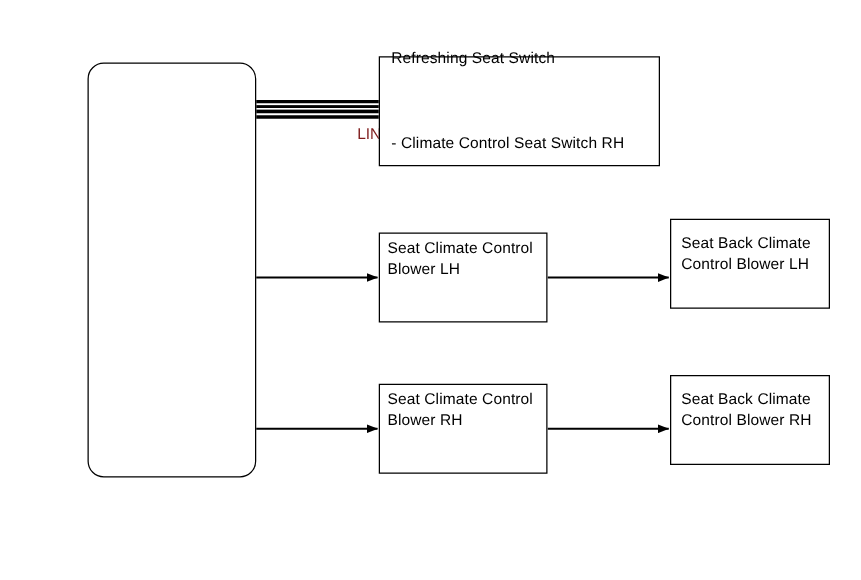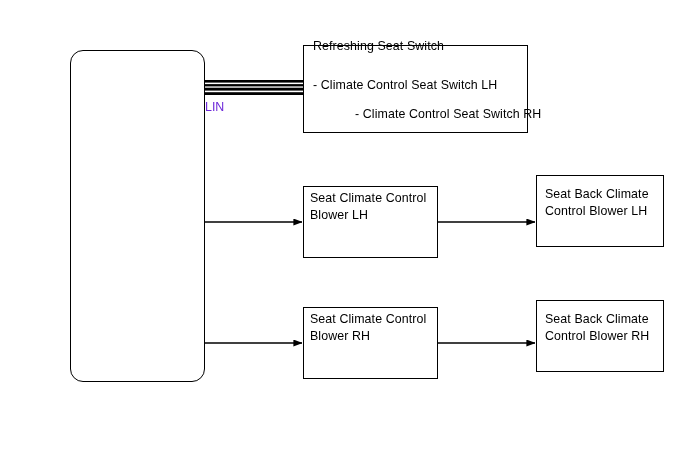--- a/index.html
+++ b/index.html
@@ -57,21 +57,20 @@
   }
   #switch-item-0 {
     left: 313px;
     top: 77px;
     width: 214px;
   }
   #switch-item-1 {
     left: 313px;
     top: 106px;
     width: 214px;
-    margin-left: 42px;
   }
   #blower-lh-box {
     left: 303px;
     top: 186px;
     width: 135px;
     height: 72px;
   }
   #blower-lh-label {
     left: 310px;
     top: 190px;
@@ -116,24 +115,24 @@
     top: 0;
     width: 689px;
     height: 464px;
     pointer-events: none;
   }
   #lin-label {
     position: absolute;
     left: 205px;
     top: 99px;
     width: 100px;
-    text-align: left;
+    text-align: right;
     font-size: 12.4px;
     line-height: 16px;
-    color: #6d28d9;
+    color: #7f1d1d;
   }
 </style>
 </head>
 <body>
 
 <div id="canvas">
 
   <svg id="edges" viewBox="0 0 689 464" width="689" height="464" xmlns="http://www.w3.org/2000/svg">
     <defs>
       <marker id="arrowhead" markerWidth="9" markerHeight="7" refX="8.6" refY="3.5" orient="auto" markerUnits="userSpaceOnUse">
@@ -156,21 +155,20 @@
 
     <line x1="438" y1="343" x2="535" y2="343" stroke="#000000" stroke-width="1.7" marker-end="url(#arrowhead)"></line>
   </svg>
 
   <div class="node" id="amp-box"></div>
 
   <div id="lin-label">LIN</div>
 
   <div class="node" id="switch-box"></div>
   <div class="node-text" id="switch-title">Refreshing Seat Switch</div>
-  <div class="node-text" id="switch-item-0">- Climate Control Seat Switch LH</div>
   <div class="node-text" id="switch-item-1">- Climate Control Seat Switch RH</div>
 
   <div class="node" id="blower-lh-box"></div>
   <div class="node-text" id="blower-lh-label">Seat Climate Control
 Blower LH</div>
 
   <div class="node" id="back-lh-box"></div>
   <div class="node-text" id="back-lh-label">Seat Back Climate
 Control Blower LH</div>
 

